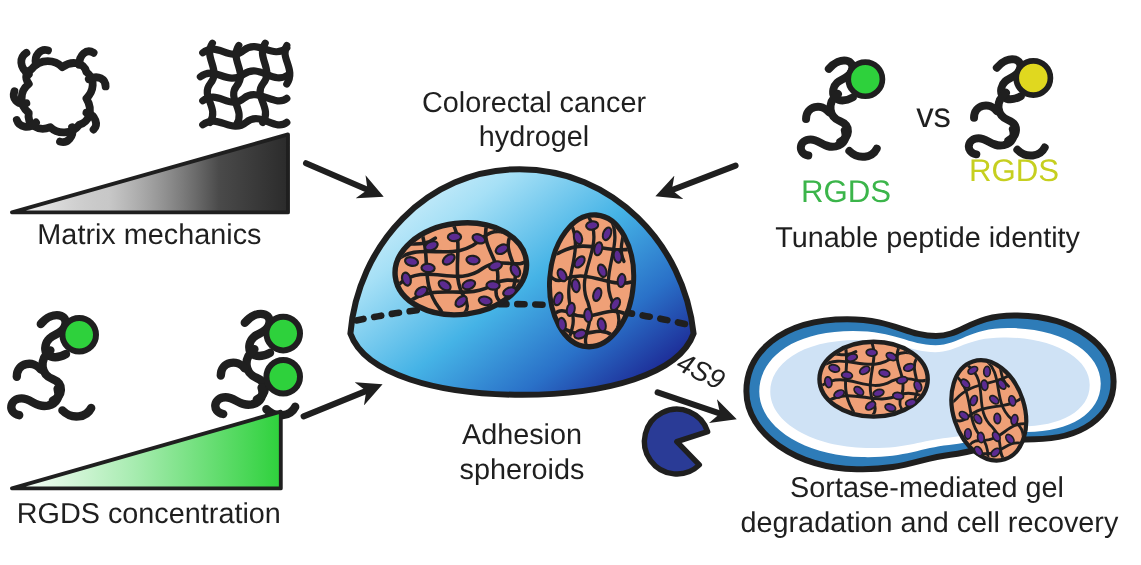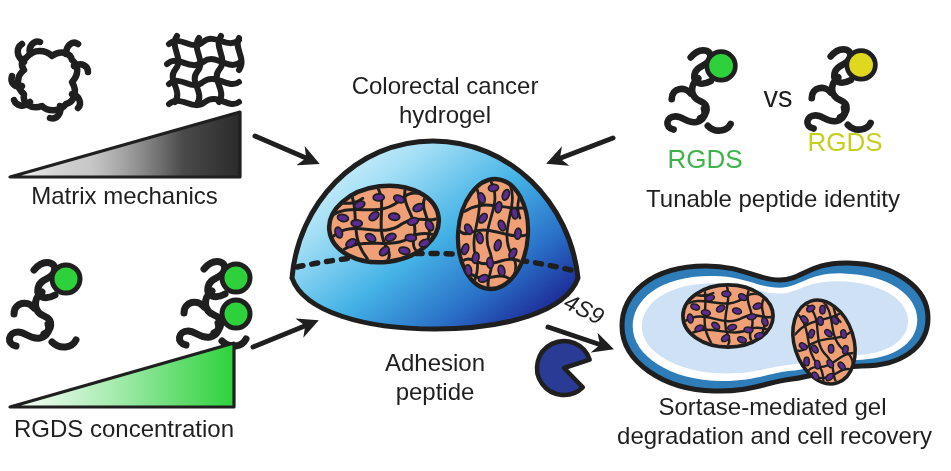--- a/index.html
+++ b/index.html
@@ -179,21 +179,21 @@
   </svg>
 
   <div class="lbl" style="left:12px;top:182px;width:225px;">Matrix mechanics</div>
 
   <div class="lbl" style="left:8px;top:415px;width:232px;">RGDS concentration</div>
 
   <div class="lbl" style="left:320px;top:72px;width:250px;">Colorectal cancer</div>
   <div class="lbl" style="left:320px;top:101px;width:250px;">hydrogel</div>
 
   <div class="lbl" style="left:360px;top:349px;width:150px;">Adhesion</div>
-  <div class="lbl" style="left:360px;top:378px;width:150px;">peptide</div>
+  <div class="lbl" style="left:360px;top:378px;width:150px;">spheroids</div>
 
   <div class="lbl peptide green" style="left:665px;top:128px;width:80px;">RGDS</div>
   <div class="lbl small" style="left:758px;top:81px;width:40px;">vs</div>
   <div class="lbl peptide yellow" style="left:805px;top:128px;width:80px;">RGDS</div>
 
   <div class="lbl" style="left:620px;top:185px;width:306px;">Tunable peptide identity</div>
 
   <div class="lbl enzyme" style="left:556px;top:296px;width:56px;">4S9</div>
 
   <div class="lbl" style="left:596px;top:393px;width:353px;">Sortase-mediated gel</div>

